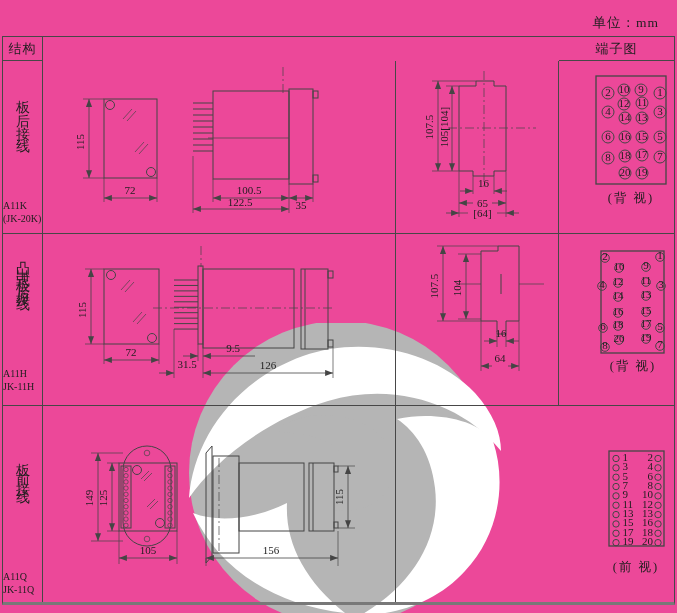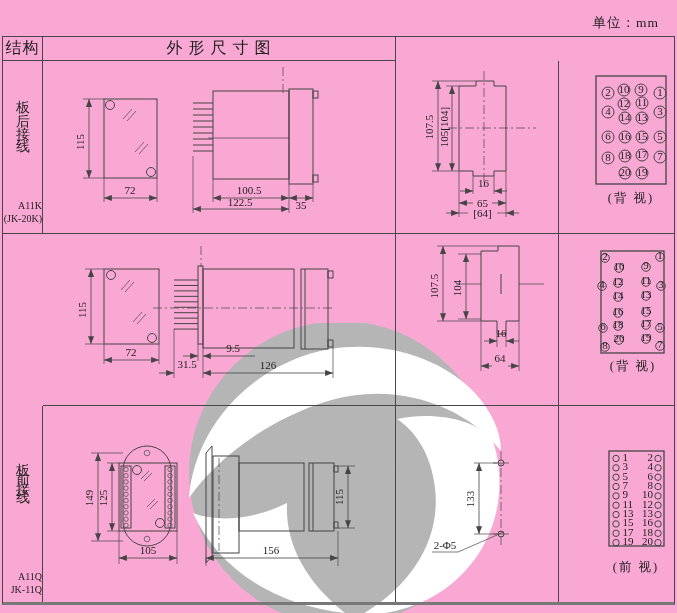--- a/index.html
+++ b/index.html
@@ -1,33 +1,33 @@
 <!DOCTYPE html>
 <html><head>
 <meta charset="utf-8">
 <style>
   html,body{margin:0;padding:0;background:#fff;}
-  .page{position:relative;width:677px;height:613px;background:#f9a8d4;overflow:hidden;
+  .page{position:relative;width:677px;height:613px;background:#ec4899;overflow:hidden;
         font-family:"Liberation Serif",serif;color:#222;}
   .wm{position:absolute;left:163px;top:323px;z-index:0;}
   .unit{position:absolute;top:14px;right:18px;font-size:13.5px;letter-spacing:1px;z-index:2;color:#1e1e1e;}
   .dtable{position:absolute;left:2px;top:36px;width:671px;height:565px;z-index:1;
           border:1.4px solid #474747;border-bottom:3px solid #787878;box-sizing:content-box;}
   .cell{position:absolute;box-sizing:border-box;border-right:1px solid #474747;border-bottom:1px solid #474747;}
   .c0{left:0;width:40px}.c1{left:40px;width:353px}.c2{left:393px;width:163px}
   .c3{left:556px;width:115px;border-right:none}
   .r0{top:0;height:24px}.r1{top:24px;height:173px}.r2{top:197px;height:172px}
   .r3{top:369px;height:196px;border-bottom:none}
-  .hdr{display:flex;align-items:center;justify-content:center;font-size:16px;letter-spacing:1px;color:#1e1e1e;}
+  .hdr{display:flex;align-items:center;justify-content:center;font-size:13px;letter-spacing:1px;color:#1e1e1e;}
   .vtext{position:absolute;left:50%;transform:translateX(-50%);writing-mode:vertical-rl;text-orientation:upright;
          font-size:14px;color:#1e1e1e;white-space:nowrap;}
   .vt1{top:28px;letter-spacing:13px;}
   .vt2{top:16px;letter-spacing:6px;}
   .vt3{top:46px;letter-spacing:9px;}
-  .model{position:absolute;width:100%;text-align:right;font-size:10px;line-height:1.25;color:#1e1e1e;}
+  .model{position:absolute;width:100%;text-align:left;font-size:10px;line-height:1.25;color:#1e1e1e;}
   .m1{bottom:8px}.m2{bottom:12px}.m3{bottom:6px}
   svg .ln{stroke:#454545;stroke-width:1;fill:none}
   svg .bx{stroke:#454545;stroke-width:1.3;fill:none}
   svg .thin{stroke:#454545;stroke-width:.7;fill:none}
   svg .cl{stroke:#454545;stroke-width:.7;fill:none;stroke-dasharray:9 3 2 3}
   svg .dl{stroke:#454545;stroke-width:.8;fill:none}
   svg text{fill:#1e1e1e;font-family:"Liberation Serif",serif;font-size:11px}
   svg .rot{font-size:11px}
   svg .tn{fill:#1e1e1e}
   svg .tc{fill:none;stroke:#454545;stroke-width:1}
@@ -52,21 +52,21 @@
     <path fill="#ffffff" d="M330,118 C344,160 336,212 302,248 C275,278 235,292 198,292 C250,262 278,215 272,165 C268,130 252,108 234,96 C270,88 315,96 330,118 Z"></path>
     <path fill="#ffffff" d="M30,190 C55,245 110,282 182,290 C142,258 122,220 124,180 C92,196 55,200 30,190 Z"></path>
     <path fill="#b5b5b5" d="M112,108 C128,94 158,88 184,95 C218,104 237,128 229,156 C222,180 198,191 170,187 C191,168 193,139 170,123 C152,110 126,110 112,108 Z"></path>
   </svg>
 
   <div class="unit">单位：mm</div>
 
   <div class="dtable">
 
     <div class="cell r0 c0 hdr">结构</div>
-    <div class="cell r0 c1 hdr">外 形 尺 寸 图</div>
+    <div class="cell r0 c3 hdr">端子图</div>
 
     <div class="cell r1 c0">
       <div class="vtext vt1">板后接线</div>
       <div class="model m1">
         <div>A11K</div>
         <div>(JK-20K)</div>
       </div>
     </div>
 
     <div class="cell r1 c1">
@@ -189,20 +189,27 @@
             <text x="101" y="98.7" text-anchor="middle" font-size="7.5" class="tn">7</text>
             <circle cx="66" cy="112" r="6" class="tc"></circle>
             <text x="66" y="114.7" text-anchor="middle" font-size="7.5" class="tn">20</text>
             <circle cx="83" cy="112" r="6" class="tc"></circle>
             <text x="83" y="114.7" text-anchor="middle" font-size="7.5" class="tn">19</text>
           </g>
         <text class="view" x="72" y="141" text-anchor="middle">(背 视)</text>
       </svg>
     </div>
 
+    <div class="cell r2 c0">
+      <div class="vtext vt2">凸出式板后接线</div>
+      <div class="model m2">
+        <div>A11H</div>
+        <div>JK-11H</div>
+      </div>
+    </div>
 
     <div class="cell r2 c1">
       <svg width="353" height="172" viewBox="0 0 353 172">
         <g>
           <rect class="ln" x="61" y="35" width="55" height="75"></rect>
           <circle class="ln" cx="68" cy="41" r="4.5"></circle>
           <circle class="ln" cx="109" cy="104" r="4.5"></circle>
           <path class="thin" d="M78,56 L87,46 M82,58 L91,48 M90,88 L99,78 M94,90 L103,80"></path>
           <line class="thin" x1="42" y1="35" x2="61" y2="35"></line>
           <line class="thin" x1="42" y1="110" x2="61" y2="110"></line>
@@ -394,36 +401,20 @@
           <line class="dl" x1="305" y1="60" x2="305" y2="122" marker-start="url(#ar)" marker-end="url(#ar)"></line>
           <text class="rot" x="300" y="91" text-anchor="middle" transform="rotate(-90 300 91)">115</text>
           <line class="thin" x1="163" y1="152" x2="163" y2="160"></line>
           <line class="thin" x1="295" y1="125" x2="295" y2="160"></line>
           <line class="dl" x1="163" y1="152" x2="295" y2="152" marker-start="url(#ar)" marker-end="url(#ar)"></line>
           <text x="228" y="148" text-anchor="middle">156</text>
         </g>
       </svg>
     </div>
 
-    <div class="cell r3 c2">
-      <svg width="163" height="196" viewBox="0 0 163 196">
-        <line class="cl" x1="105" y1="45" x2="105" y2="142"></line>
-        <circle class="ln" cx="105" cy="57" r="3"></circle>
-        <line class="thin" x1="97" y1="57" x2="113" y2="57"></line>
-        <circle class="ln" cx="105" cy="128" r="3"></circle>
-        <line class="thin" x1="97" y1="128" x2="113" y2="128"></line>
-        <line class="thin" x1="78" y1="57" x2="101" y2="57"></line>
-        <line class="thin" x1="78" y1="128" x2="101" y2="128"></line>
-        <line class="dl" x1="83" y1="57" x2="83" y2="128" marker-start="url(#ar)" marker-end="url(#ar)"></line>
-        <text class="rot" x="78" y="93" text-anchor="middle" transform="rotate(-90 78 93)">133</text>
-        <line class="thin" x1="62" y1="146" x2="108" y2="126"></line>
-        <line class="thin" x1="36" y1="146" x2="62" y2="146"></line>
-        <text x="49" y="143" text-anchor="middle" font-size="10.5">2-Φ5</text>
-      </svg>
-    </div>
 
     <div class="cell r3 c3">
       <svg width="115" height="196" viewBox="0 0 115 196">
         <rect class="bx" x="50" y="45" width="55" height="95"></rect>
         <g id="term3">
             <circle cx="57" cy="52.5" r="3.2" class="tc"></circle>
             <text x="63.5" y="54.8" font-size="6.5" class="tn">1</text>
             <circle cx="57" cy="61.85" r="3.2" class="tc"></circle>
             <text x="63.5" y="64.15" font-size="6.5" class="tn">3</text>
             <circle cx="57" cy="71.2" r="3.2" class="tc"></circle>

